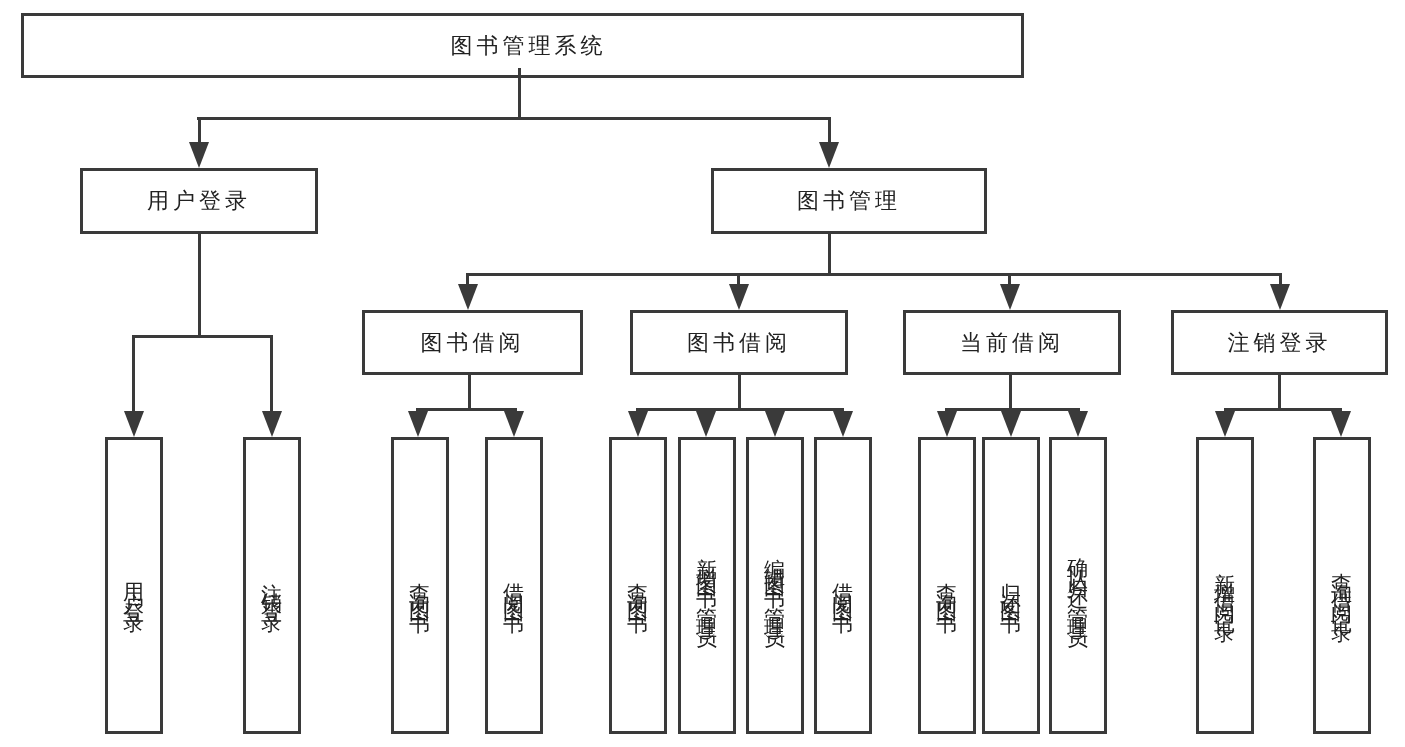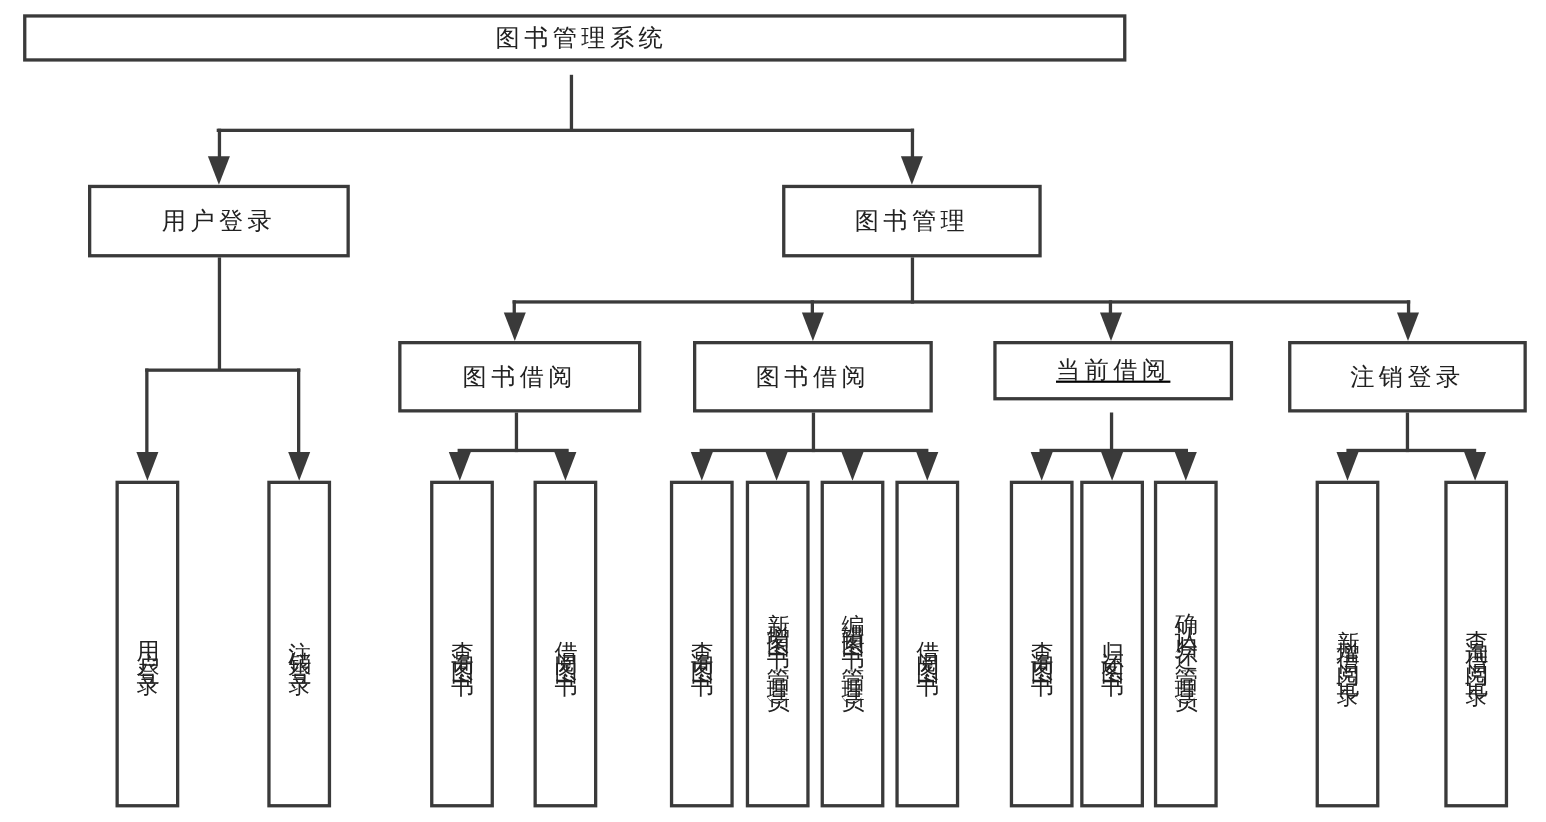--- a/index.html
+++ b/index.html
@@ -60,35 +60,35 @@
     color:var(--watermark,#b0b0b0);
     z-index:5;
     white-space:nowrap;
   }
 </style>
 </head>
 <body>
 
 <div class="canvas">
 
-  <div class="box" style="left:21px; top:13px; width:1003px; height:43px;padding-left:12px;">
+  <div class="box" style="left:21px; top:13px; width:1003px; height:65px;padding-left:12px;">
     <span class="htext">图书管理系统</span>
   </div>
 
   <div class="vl" style="left:518px; top:68px; height:52px;"></div>
   <div class="hl" style="left:197px; top:117px; width:634px;"></div>
   <div class="vl" style="left:198px; top:117px; height:29px;"></div>
   <div class="vl" style="left:828px; top:117px; height:29px;"></div>
   <div class="arr" style="left:189px; top:142px;"></div>
   <div class="arr" style="left:819px; top:142px;"></div>
 
   <div class="box" style="left:80px; top:168px; width:238px; height:66px;">
     <span class="htext">用户登录</span>
   </div>
-  <div class="box" style="left:711px; top:168px; width:236px; height:66px;">
+  <div class="box" style="left:711px; top:168px; width:276px; height:66px;">
     <span class="htext">图书管理</span>
   </div>
 
   <div class="vl" style="left:198px; top:234px; height:102px;"></div>
   <div class="hl" style="left:132px; top:335px; width:141px;"></div>
   <div class="vl" style="left:132px; top:335px; height:79px;"></div>
   <div class="vl" style="left:270px; top:335px; height:79px;"></div>
   <div class="arr" style="left:124px; top:411px;"></div>
   <div class="arr" style="left:262px; top:411px;"></div>
 
@@ -102,21 +102,21 @@
   <div class="arr" style="left:729px; top:284px;"></div>
   <div class="arr" style="left:1000px; top:284px;"></div>
   <div class="arr" style="left:1270px; top:284px;"></div>
 
   <div class="box" style="left:362px; top:310px; width:221px; height:65px;">
     <span class="htext">图书借阅</span>
   </div>
   <div class="box" style="left:630px; top:310px; width:218px; height:65px;">
     <span class="htext">图书借阅</span>
   </div>
-  <div class="box" style="left:903px; top:310px; width:218px; height:54px;text-decoration:underline;">
+  <div class="box" style="left:903px; top:310px; width:218px; height:65px;">
     <span class="htext">当前借阅</span>
   </div>
   <div class="box" style="left:1171px; top:310px; width:217px; height:65px;">
     <span class="htext">注销登录</span>
   </div>
 
   <div class="vl" style="left:468px; top:375px; height:36px;"></div>
   <div class="hl" style="left:416px; top:408px; width:101px;"></div>
   <div class="arr" style="left:408px; top:411px;"></div>
   <div class="arr" style="left:504px; top:411px;"></div>

